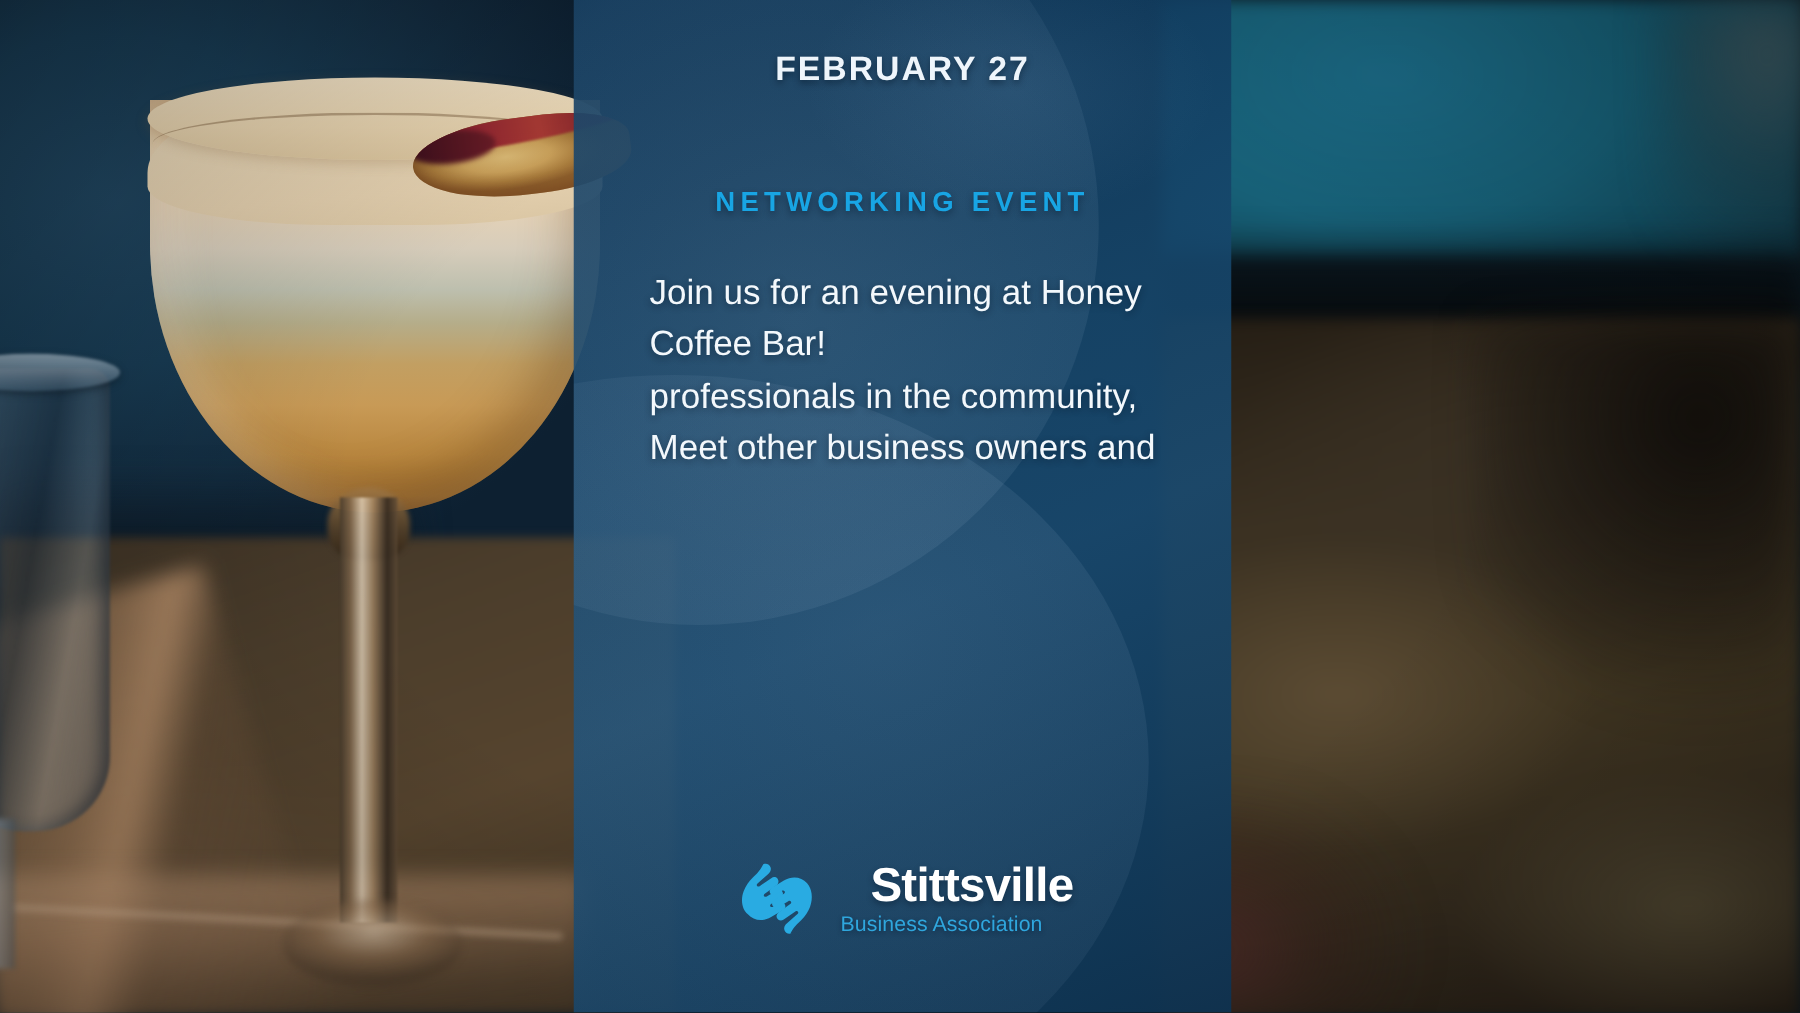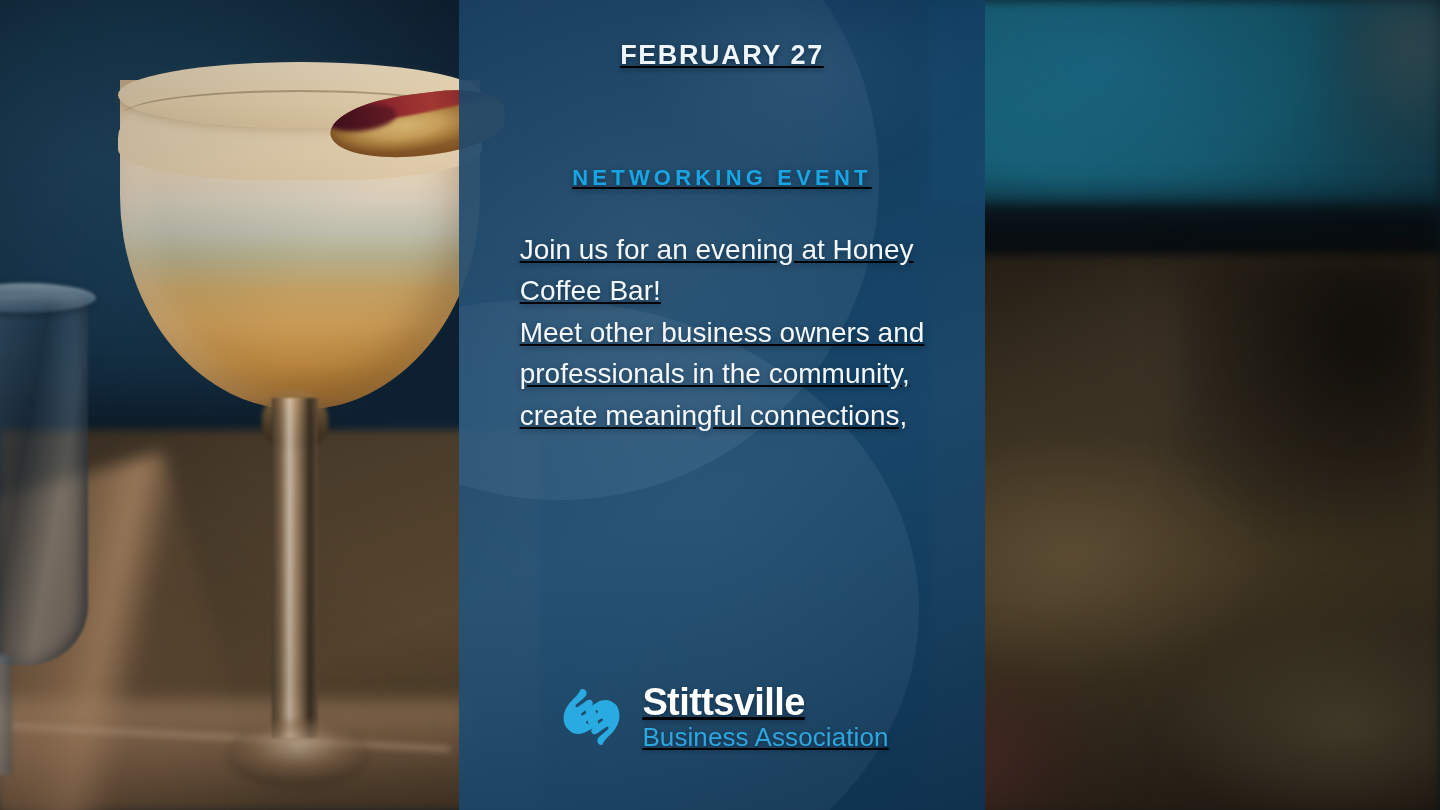--- a/index.html
+++ b/index.html
@@ -215,21 +215,21 @@
     position:absolute; left:459px; top:0; width:526px; height:810px;
     background:
       linear-gradient(157deg,
         rgba(15,55,89,.93) 0%,
         rgba(17,60,95,.92) 18%,
         rgba(22,70,107,.90) 40%,
         rgba(25,74,112,.90) 58%,
         rgba(19,62,96,.93) 80%,
         rgba(14,50,80,.95) 100%);
     overflow:hidden;
-    display:flex; flex-direction:column; align-items:center;text-decoration:underline;
+    display:flex; flex-direction:column; align-items:center;
   }
   
   .panel-sweep {
     position:absolute; left:-220px; top:-140px; width:640px; height:640px;
     border-radius:50%;
     background:radial-gradient(circle at 62% 62%, rgba(190,210,230,.14) 0%, rgba(160,190,215,.08) 52%, rgba(140,175,205,0) 72%);
     pointer-events:none;
   }
   .panel-sweep2 {
     position:absolute; left:-300px; top:300px; width:760px; height:620px;
@@ -270,21 +270,21 @@
     margin-top:34px;
   }
   .event-title .line2 { display:block; letter-spacing:-1.5px; }
 
   .event-kicker {
     color:#18a5e4;
     font-size:22px;
     font-weight:bold;
     letter-spacing:4.2px;
     text-shadow:0 2px 6px rgba(2,18,34,.45);
-    margin-top:60px;
+    margin-top:44px;
   }
 
   .event-body {
     color:#f3f8fc;
     font-size:28px;
     line-height:1.48;
     font-weight:normal;
     text-shadow:0 2px 6px rgba(2,18,34,.45);
     margin-top:38px;
     max-width:470px;
@@ -295,23 +295,24 @@
   .logo {
     margin-top:auto;
     margin-bottom:34px;
     display:flex; align-items:center; gap:13px;
   }
   .logo-mark { width:74px; height:62px; flex:none; }
   .logo-text { display:flex; flex-direction:column; line-height:1; }
   .logo-name {
     color:#ffffff; font-size:38px; font-weight:bold; letter-spacing:-0.6px;
     text-shadow:0 2px 5px rgba(2,18,34,.4);
+    margin-left:24px;
   }
   .logo-sub {
-    color:#2fa6dd; font-size:26px; letter-spacing:.1px; margin-top:3px;
+    color:#2fa6dd; font-size:17px; letter-spacing:.1px; margin-top:3px;
     text-shadow:0 1px 4px rgba(2,18,34,.4);
   }
 </style>
 </head>
 <body>
 
 <div class="poster">
 
   <div class="photo">
     <div class="wall-left"></div>
@@ -360,23 +361,22 @@
       <div class="event-date">FEBRUARY 27</div>
 
       <h1 class="event-title">
       </h1>
 
       <div class="event-kicker">NETWORKING EVENT</div>
 
       <div class="event-body">
         <p>Join us for an evening at Honey</p>
         <p>Coffee Bar!</p>
+        <p>professionals in the community,</p>
         <p>Meet other business owners and</p>
-        <p>professionals in the community,</p>
-        <p>create meaningful connections,</p>
       </div>
 
       <div class="logo">
         <svg class="logo-mark" viewBox="0 0 74 62">
 
           <path fill="#29ABE2" d="M25.6 3.4c2.6-1.1 5.2.2 5.9 2.6.6 2-.2 3.7-2.1 5.4l-8.4 7.4c-.7.6-.8 1.4-.3 2 .5.6 1.3.6 2 .1l9.3-6.4c1.9-1.3 4.1-1 5.2.7 1.1 1.7.6 3.8-1.2 5.1l-9.2 6.6c-.8.6-1 1.4-.5 2 .5.6 1.3.7 2.1.2l7.6-4.6c1.8-1.1 3.9-.7 4.9.9 1 1.6.4 3.6-1.3 4.7l-7.7 5c-.8.5-1.1 1.3-.6 2 .5.6 1.3.8 2.1.3l5-2.9c1.7-1 3.6-.5 4.5 1 .9 1.5.3 3.4-1.4 4.4l-9.6 5.7c-6.7 4-14 3-18.6-2.2C8.5 39.4 7.3 31.7 10 24.8c1.5-3.8 3.9-7.4 7.1-10.6 2.7-2.7 5.6-4.9 8.5-10.8z"></path>
 
           <path fill="#29ABE2" d="M48.4 58.6c-2.6 1.1-5.2-.2-5.9-2.6-.6-2 .2-3.7 2.1-5.4l8.4-7.4c.7-.6.8-1.4.3-2-.5-.6-1.3-.6-2-.1l-9.3 6.4c-1.9 1.3-4.1 1-5.2-.7-1.1-1.7-.6-3.8 1.2-5.1l9.2-6.6c.8-.6 1-1.4.5-2-.5-.6-1.3-.7-2.1-.2l-7.6 4.6c-1.8 1.1-3.9.7-4.9-.9-1-1.6-.4-3.6 1.3-4.7l7.7-5c.8-.5 1.1-1.3.6-2-.5-.6-1.3-.8-2.1-.3l-5 2.9c-1.7 1-3.6.5-4.5-1-.9-1.5-.3-3.4 1.4-4.4l9.6-5.7c6.7-4 14-3 18.6 2.2 3.8 4.3 5 12 2.3 18.9-1.5 3.8-3.9 7.4-7.1 10.6-2.7 2.7-5.6 4.9-8.5 10.5z"></path>
         </svg>
         <div class="logo-text">

